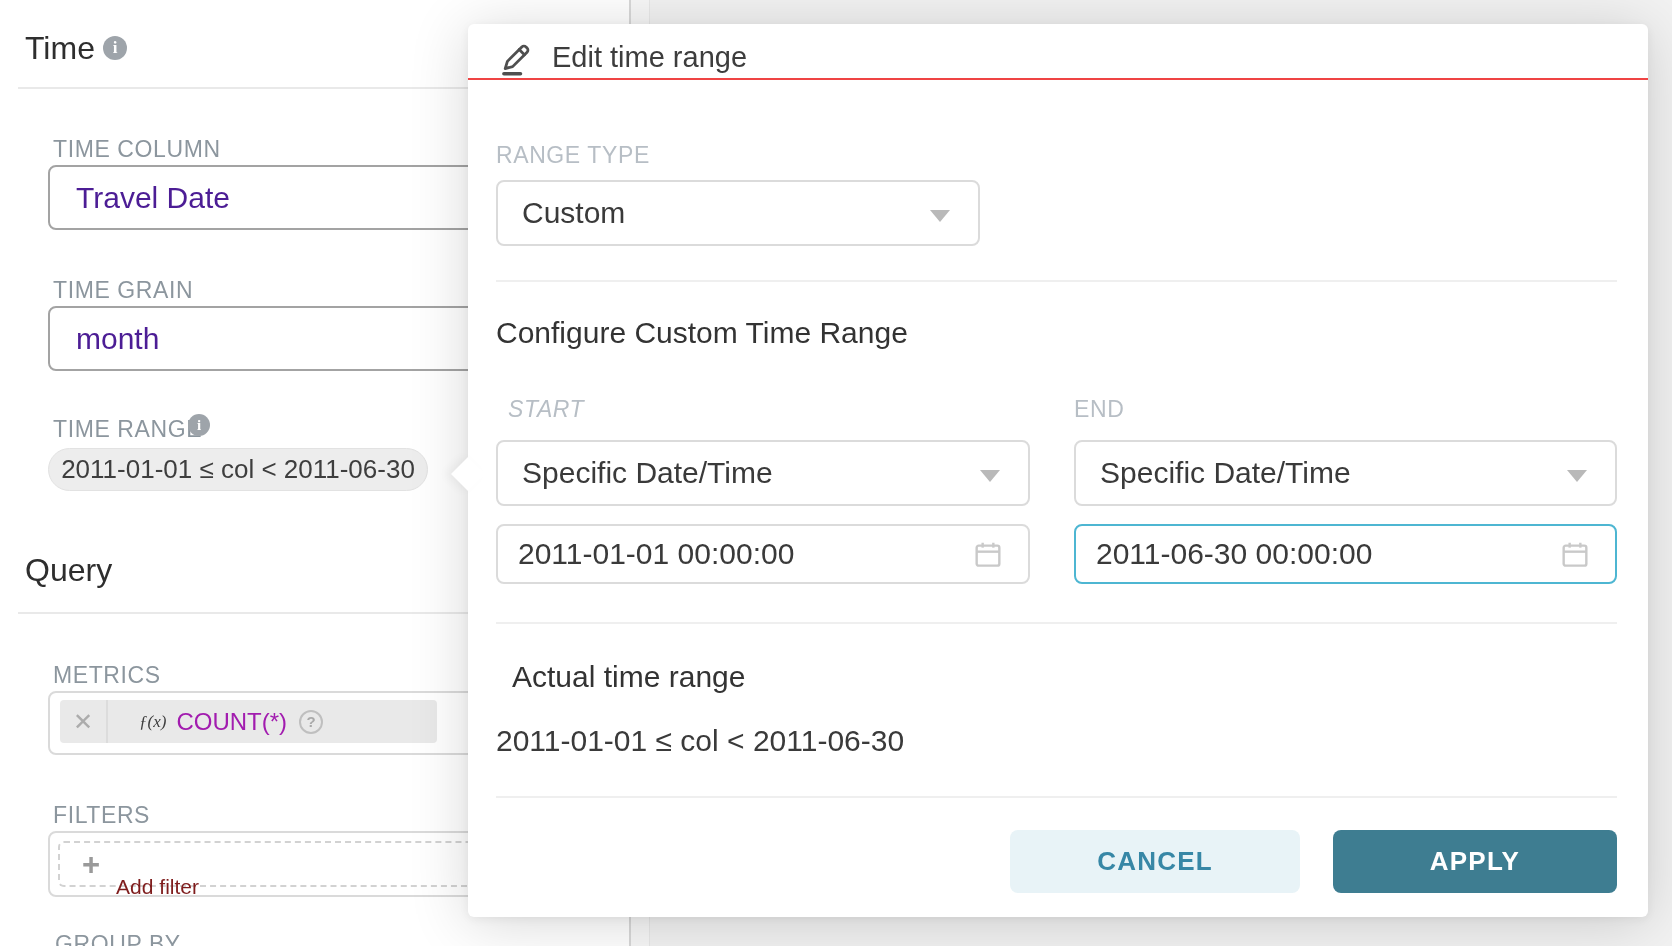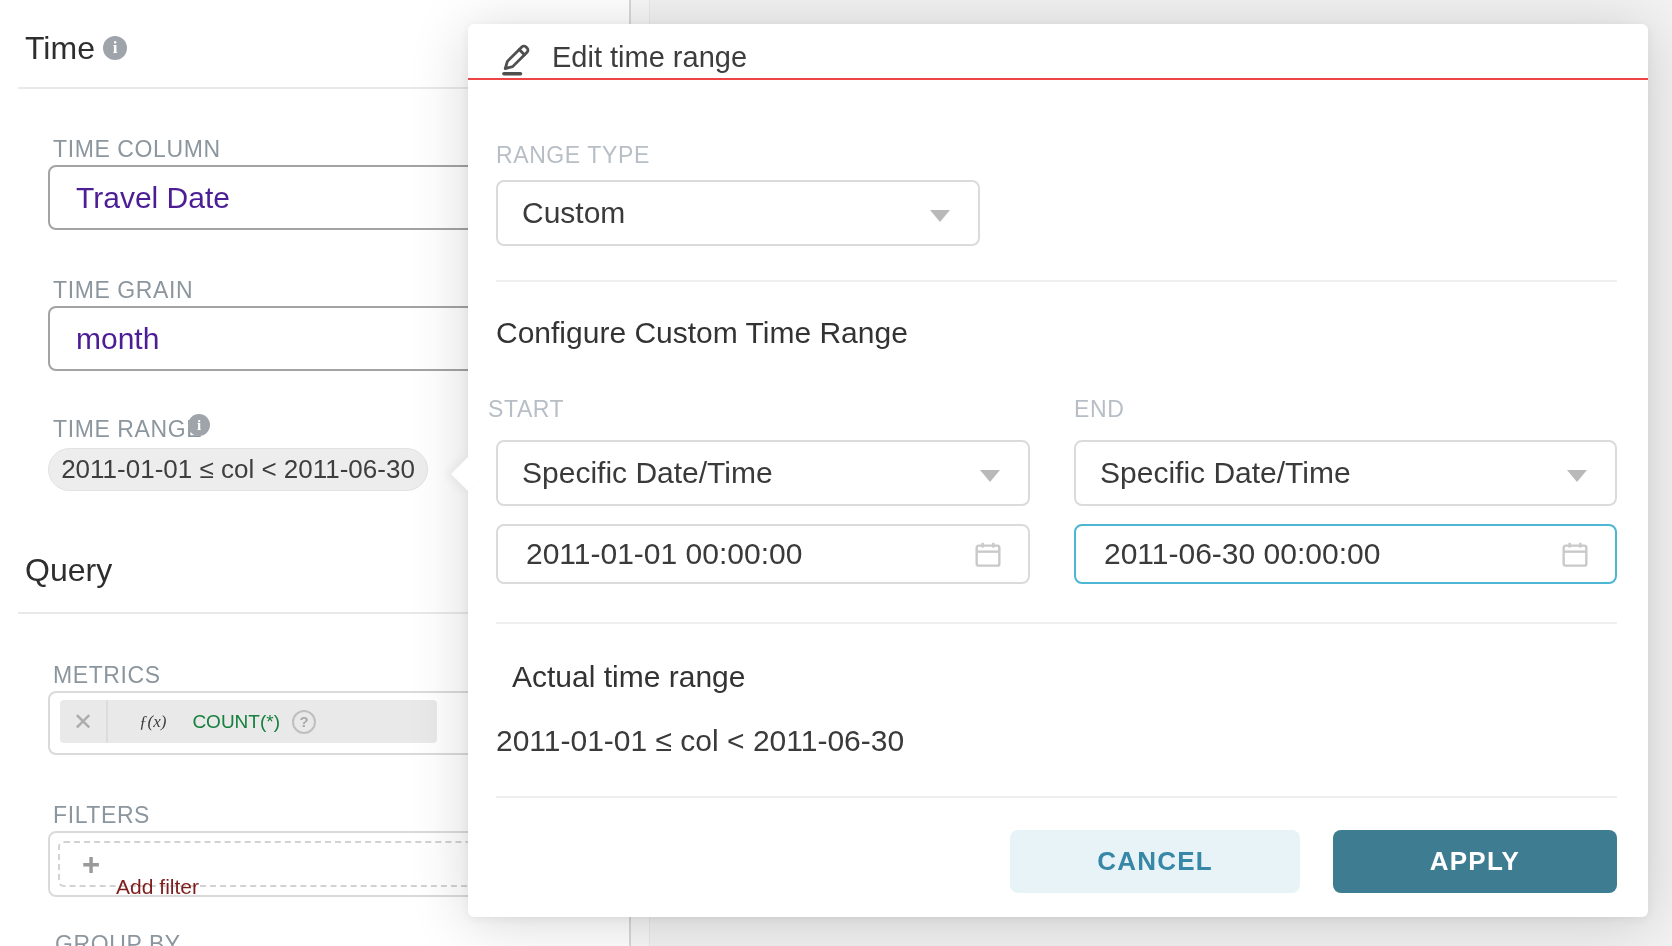--- a/index.html
+++ b/index.html
@@ -42,21 +42,21 @@
   }
 
   .metrics-box { left: 48px; top: 691px; width: 520px; height: 64px;
     border: 2px solid #dadada; border-radius: 8px; background: #fff; }
   .metric-chip { left: 60px; top: 700px; width: 377px; height: 43px;
     background: #e9e9e9; border-radius: 4px; display: flex; align-items: center; }
   .chip-x { width: 46px; text-align: center; color: #acacac; font-size: 24px; cursor: pointer; }
   .chip-sep { width: 2px; height: 43px; background: #dcdcdc; }
   .chip-fx { margin-left: 31px; font-size: 17px; font-style: italic; color: #3f3f3f;
     font-family: "Liberation Serif", serif; }
-  .chip-name { margin-left: 26px; font-size: 19px; color: #15803d; }
+  .chip-name { margin-left: 10px; font-size: 24px; color: #a21caf; }
   .chip-help { margin-left: 12px; width: 24px; height: 24px; border: 2px solid #bfbfbf;
     border-radius: 50%; color: #a9a9a9; font-size: 15px; font-weight: bold;
     line-height: 20px; text-align: center; }
 
   .filters-box { left: 48px; top: 831px; width: 520px; height: 66px;
     border: 2px solid #dadada; border-radius: 8px; background: #fff; }
   .add-filter { position: absolute; left: 8px; top: 8px; width: 500px; height: 46px;
     border: 2px dashed #d2d2d2; border-radius: 6px; display: flex; align-items: center;
     padding-left: 22px; cursor: pointer; }
   .plus-glyph { font-size: 31px; font-weight: bold; color: #9a9a9a; line-height: 1; }
@@ -74,21 +74,21 @@
 
   .m-label { font-size: 23px; color: #b7bec5; letter-spacing: 0.6px; }
   .m-select { height: 66px; line-height: 62px; padding-left: 24px; border: 2px solid #dbdbdb;
     border-radius: 8px; font-size: 30px; color: #3a3a3a; background: #fff; }
   .caret { position: absolute; right: 28px; top: 28px; width: 0; height: 0;
     border-left: 10px solid transparent; border-right: 10px solid transparent;
     border-top: 12px solid #b9b9b9; }
   .m-hr { height: 2px; background: #efefef; width: 1121px; left: 28px; }
   .m-heading { font-size: 30px; color: #333; }
 
-  .date-input { height: 60px; line-height: 56px; padding-left: 28px;
+  .date-input { height: 60px; line-height: 56px; padding-left: 20px;
     border: 2px solid #dbdbdb; border-radius: 8px; font-size: 30px; color: #3a3a3a;
     background: #fff; }
   .date-input.focused { border-color: var(--focus-border, #4db6d2); }
   .cal-icon { position: absolute; right: 24px; top: 13px; }
 
   .m-btn { height: 63px; line-height: 63px; border-radius: 8px; border: none;
     font-size: 26px; font-weight: bold; letter-spacing: 1.2px; text-align: center;
     cursor: pointer; font-family: inherit; }
   .btn-cancel { left: 542px; top: 806px; width: 290px;
     background: var(--cancel-bg, #e8f3f7); color: var(--cancel-text, #3787a6); }
@@ -164,21 +164,21 @@
     <div class="abs m-label" style="left:28px; top:118px;">RANGE TYPE</div>
     <div class="abs m-select" style="left:28px; top:156px; width:484px;">
       <span>Custom</span>
       <span class="caret"></span>
     </div>
 
     <div class="abs m-hr" style="top:256px;"></div>
 
     <div class="abs m-heading" style="left:28px; top:292px;">Configure Custom Time Range</div>
 
-    <div class="abs m-label" style="left:20px; top:372px;">START</div>
+    <div class="abs m-label" style="left:40px; top:372px;font-style:italic;">START</div>
     <div class="abs m-label" style="left:606px; top:372px;">END</div>
 
     <div class="abs m-select" style="left:28px; top:416px; width:534px;">
       <span>Specific Date/Time</span>
       <span class="caret"></span>
     </div>
     <div class="abs m-select" style="left:606px; top:416px; width:543px;">
       <span>Specific Date/Time</span>
       <span class="caret"></span>
     </div>

